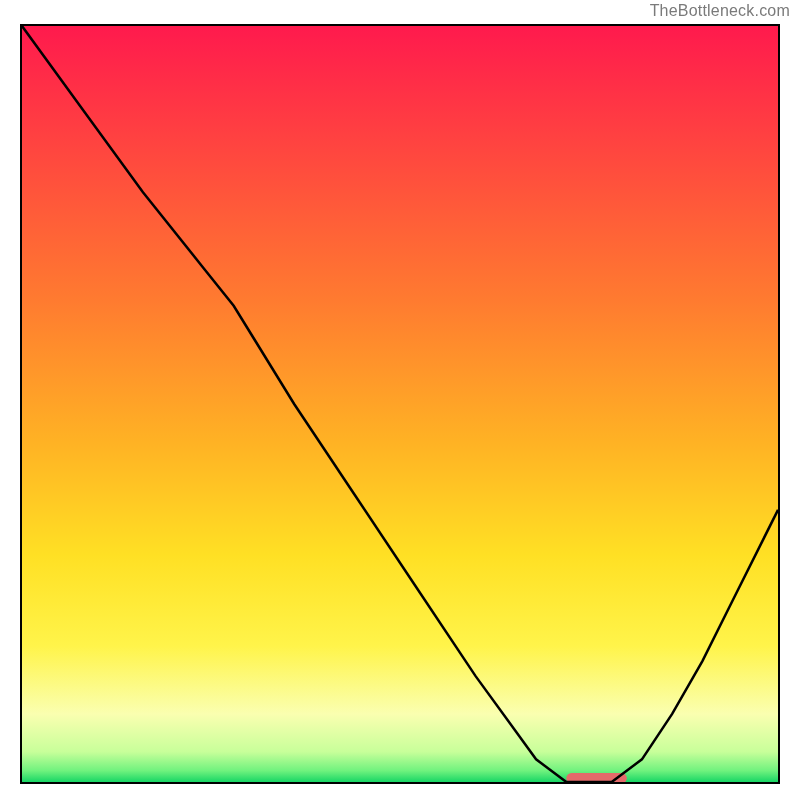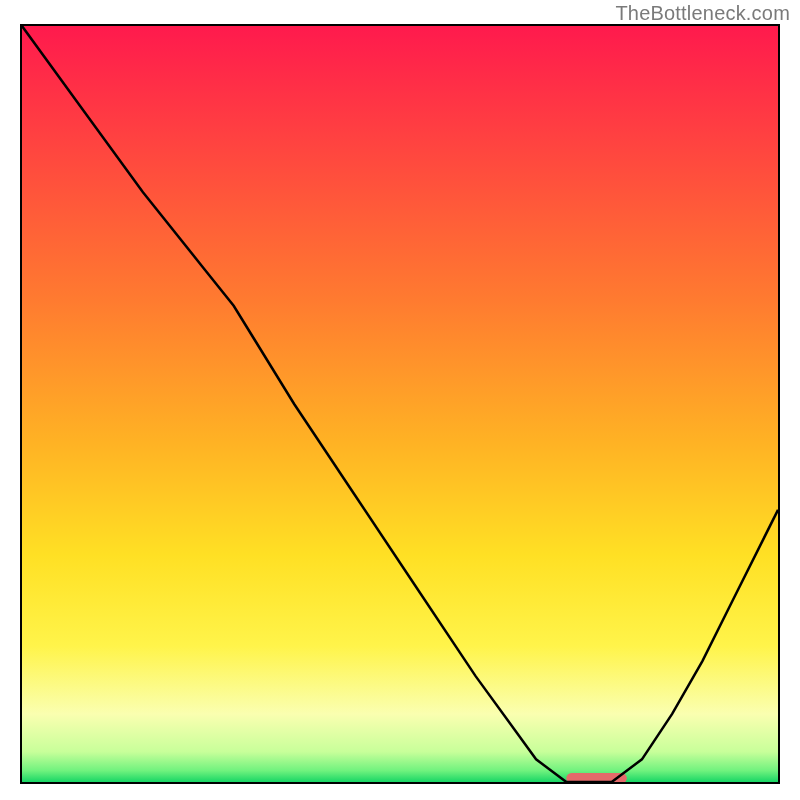--- a/index.html
+++ b/index.html
@@ -8,21 +8,21 @@
     width: 800px;
     height: 800px;
     background: #ffffff;
     overflow: hidden;
   }
   .watermark {
     position: absolute;
     top: 2px;
     right: 10px;
     font-family: Arial, Helvetica, sans-serif;
-    font-size: 20px;
+    font-size: 16px;
     color: #7a7a7a;
     letter-spacing: 0.2px;
     font-weight: 500;
   }
   .plot-area {
     position: absolute;
     left: 20px;
     top: 24px;
     width: 760px;
     height: 760px;

